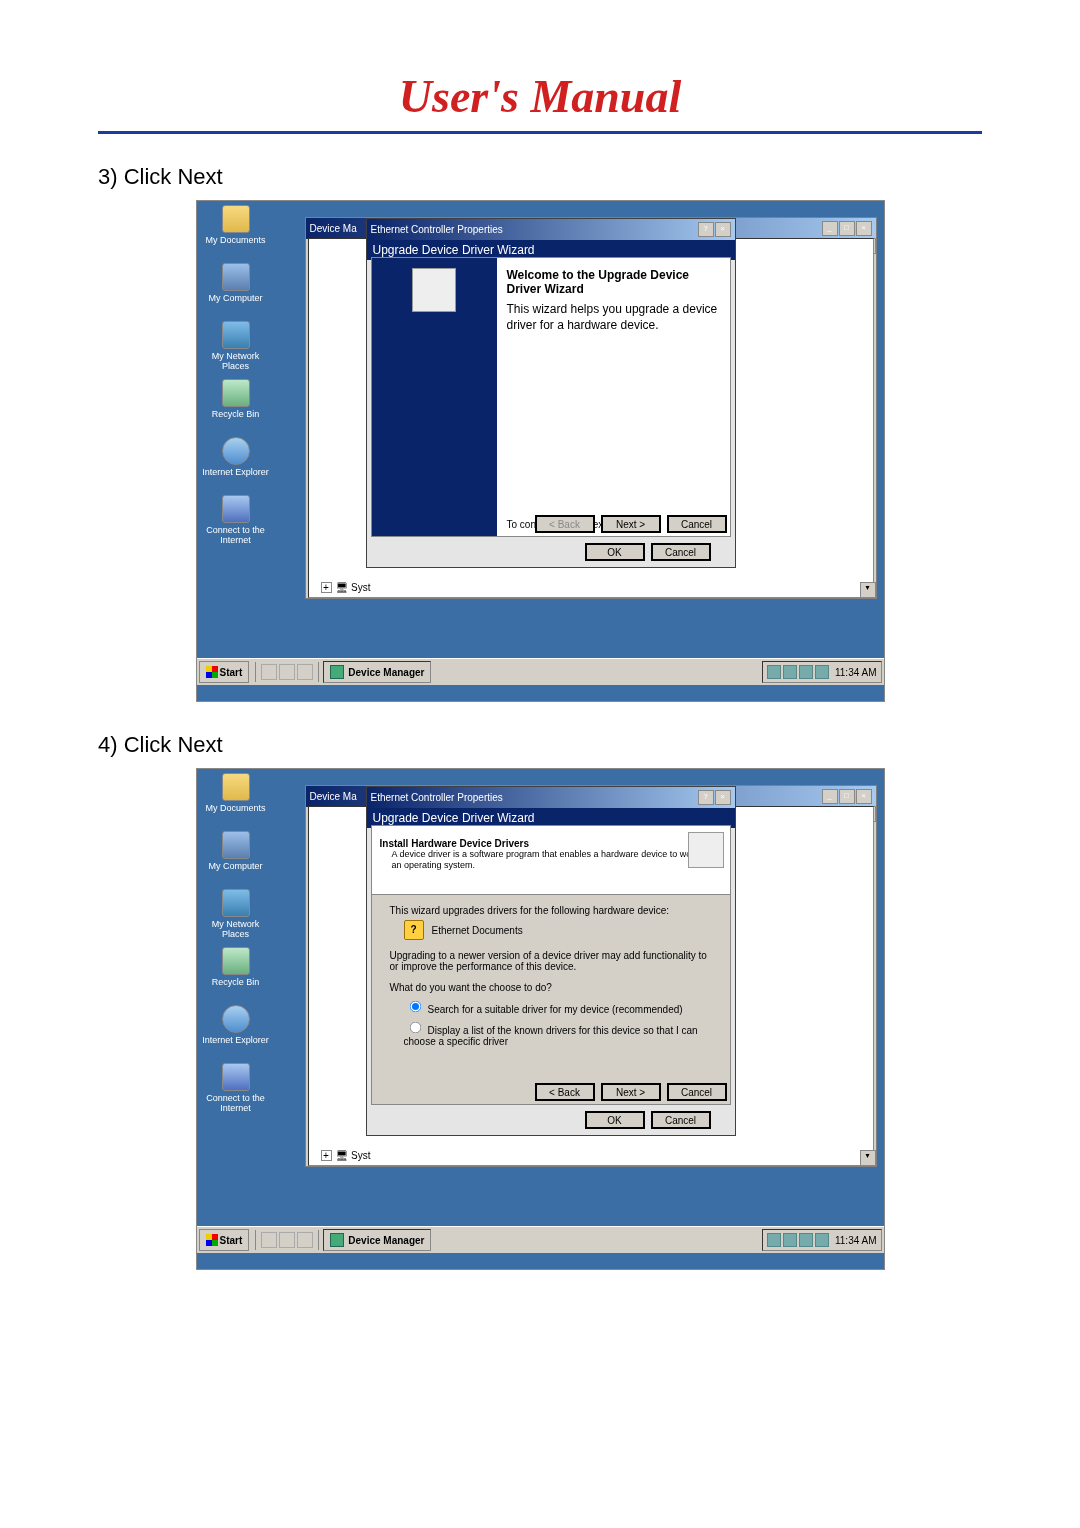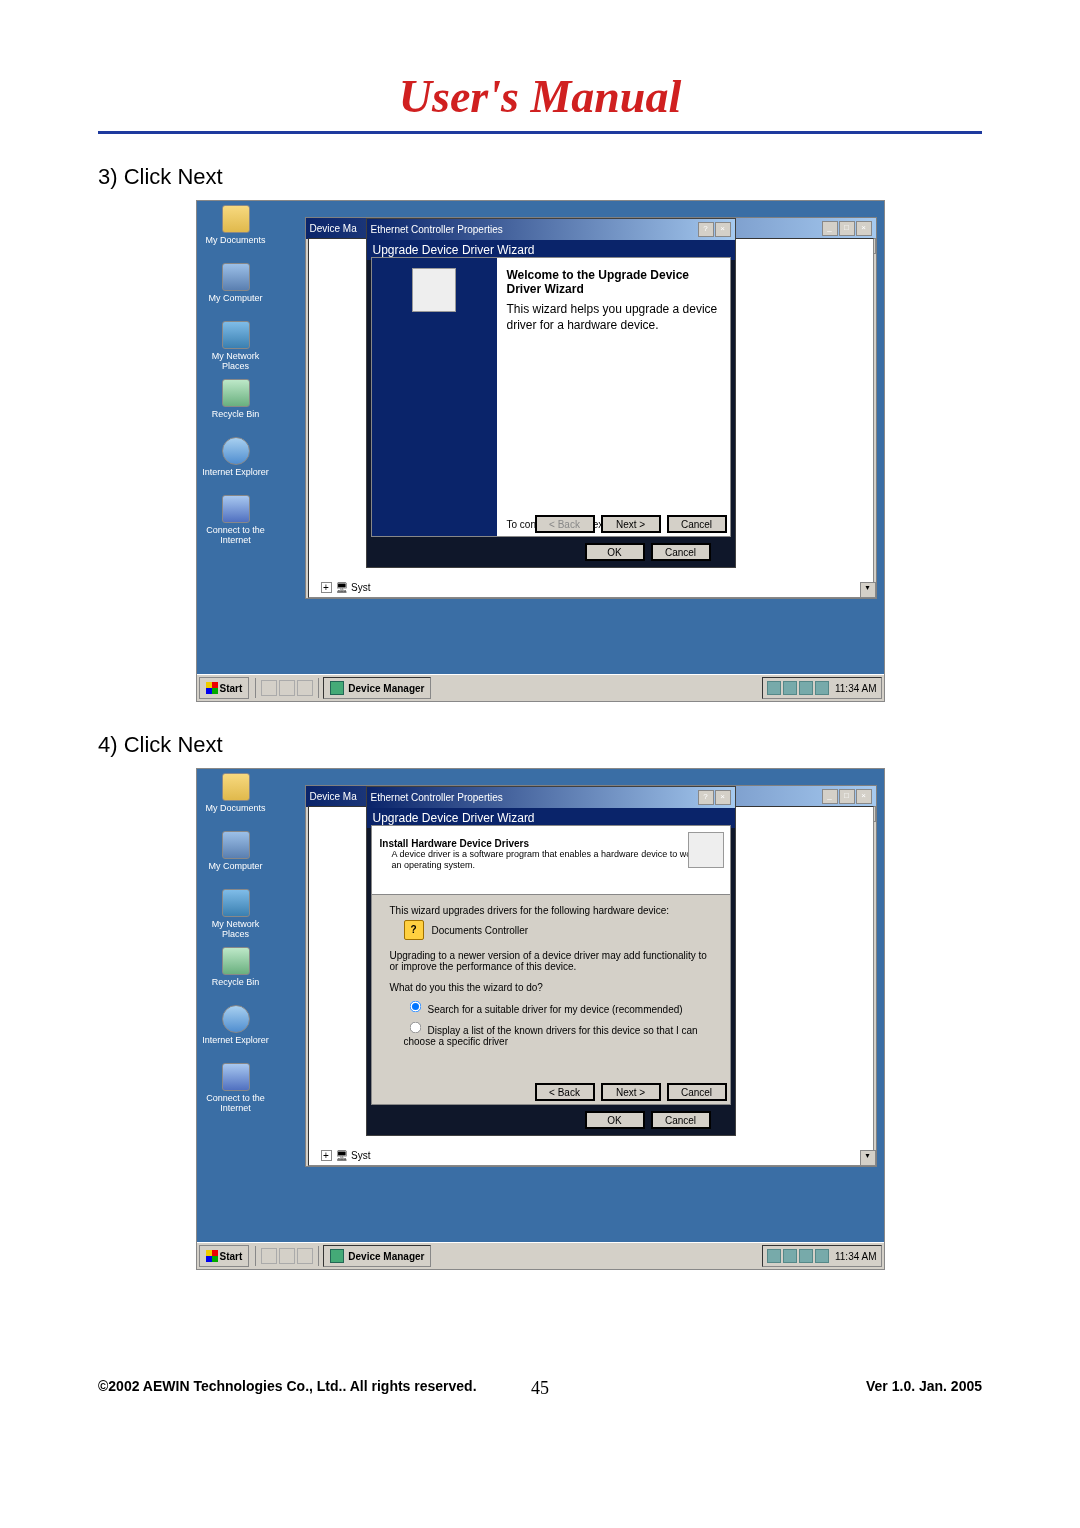--- a/index.html
+++ b/index.html
@@ -89,21 +89,21 @@
 .dm-treeitem .pm { display:inline-block; width:9px; height:9px; border:1px solid #888; text-align:center; line-height:9px; margin-right:4px; background:#fff;}
 .dm-scroll-up { position:absolute; right:0; top:20px; width:14px; height:14px; background:#d4d0c8; border:1px solid #888; font-size:8px; text-align:center; }
 .dm-scroll-down { position:absolute; right:0; bottom:0; width:14px; height:14px; background:#d4d0c8; border:1px solid #888; font-size:8px; text-align:center; }
 
 .prop-window {
   position: absolute;
   left: 114px;
   top: 16px;
   width: 368px;
   height: 348px;
-  background: #0f172a;
+  background: #e5e5e5;
   border: 1px solid #404040;
   font-size: 10px;
 }
 .prop-title {
   height: 17px;
   background: linear-gradient(90deg,#0a246a,#a6caf0);
   color: #fff;
   font-size: 10px;
   padding: 2px 4px;
   display:flex; justify-content:space-between; align-items:center;
@@ -145,21 +145,21 @@
 .wiz-head2 .h2d { font-size:9px; padding-left:12px; line-height:1.2; }
 .wiz-head2 .gear2 { position:absolute; right:6px; top:6px; width:34px; height:34px; background:#eee; border:1px solid #999; }
 .wiz-content2 { padding:10px 18px; font-size:10px; color:#000; }
 .wiz-content2 .devline { display:flex; align-items:center; gap:8px; margin:4px 0 10px 14px; }
 .wiz-content2 .qicon { width:18px; height:18px; background:#ffd040; border:1px solid #a07000; border-radius:2px; text-align:center; font-weight:bold; color:#000; line-height:18px; }
 .wiz-content2 .radios { margin-top:4px; }
 .wiz-content2 label { display:block; margin:3px 0 3px 14px; font-size:10px; }
 .wiz-content2 input[type=radio]{ margin-right:6px; transform:scale(0.9);}
 
 .taskbar {
-  position:absolute; left:0; right:0; bottom:0; height:26px;
+  position:absolute; left:0; right:0; bottom:16px; height:26px;
   background:#d4d0c8; border-top:1px solid #fff;
   display:flex; align-items:center; font-size:10px;
 }
 .startbtn { height:20px; padding:0 6px; margin:0 2px; background:#d4d0c8; border:1px solid #888; display:flex; align-items:center; gap:2px; font-weight:bold; cursor:default;}
 .startbtn .flag { width:12px; height:12px; background: conic-gradient(#e00 0 25%, #0a0 0 50%, #00e 0 75%, #ec0 0 100%); }
 .ql { width:14px; height:14px; margin:0 1px; background:#d4d0c8; border:1px solid #aaa; }
 .tb-sep { width:1px; height:20px; background:#888; margin:0 4px; }
 .tb-task { height:20px; padding:0 6px; background:#d4d0c8; border:1px inset #888; display:flex; align-items:center; gap:4px;font-weight:bold;}
 .tb-task .ticon { width:12px; height:12px; background:#4a7; border:1px solid #265; }
 .tray { margin-left:auto; display:flex; align-items:center; gap:2px; padding:0 4px; border:1px inset #888; height:20px; margin-right:2px;}
@@ -340,24 +340,24 @@
         <div class="wiz-body2">
           <div class="wiz-head2">
             <div class="h2t">Install Hardware Device Drivers</div>
             <div class="h2d">A device driver is a software program that enables a hardware device to work with an operating system.</div>
             <div class="gear2"></div>
           </div>
           <div class="wiz-content2">
             <div>This wizard upgrades drivers for the following hardware device:</div>
             <div class="devline">
               <span class="qicon">?</span>
-              <span>Documents Controller</span>
+              <span>Ethernet Documents</span>
             </div>
             <div>Upgrading to a newer version of a device driver may add functionality to or improve the performance of this device.</div>
-            <div style="margin-top:10px">What do you this the wizard to do?</div>
+            <div style="margin-top:10px">What do you want the choose to do?</div>
             <div class="radios">
               <label><input type="radio" checked="" style=""><span>Search for a suitable driver for my device (recommended)</span></label>
               <label><input type="radio" style=""><span>Display a list of the known drivers for this device so that I can choose a specific driver</span></label>
             </div>
           </div>
         </div>
         <div class="wiz-buttons" style="bottom:34px;">
           <button class="wbtn">&lt; Back</button>
           <button class="wbtn">Next &gt;</button>
           <button class="wbtn">Cancel</button>
@@ -386,18 +386,13 @@
       <div class="tray">
         <div class="ti"></div>
         <div class="ti"></div>
         <div class="ti"></div>
         <div class="ti"></div>
         <span class="clk">11:34 AM</span>
       </div>
     </div>
   </div>
 
-  <div class="footer">
-    <span>©2002 AEWIN Technologies Co., Ltd.. All rights reserved.</span>
-    <span class="pn">45</span>
-    <span class="ver">Ver 1.0. Jan. 2005</span>
-  </div>
 </div>
 
 </body></html>

